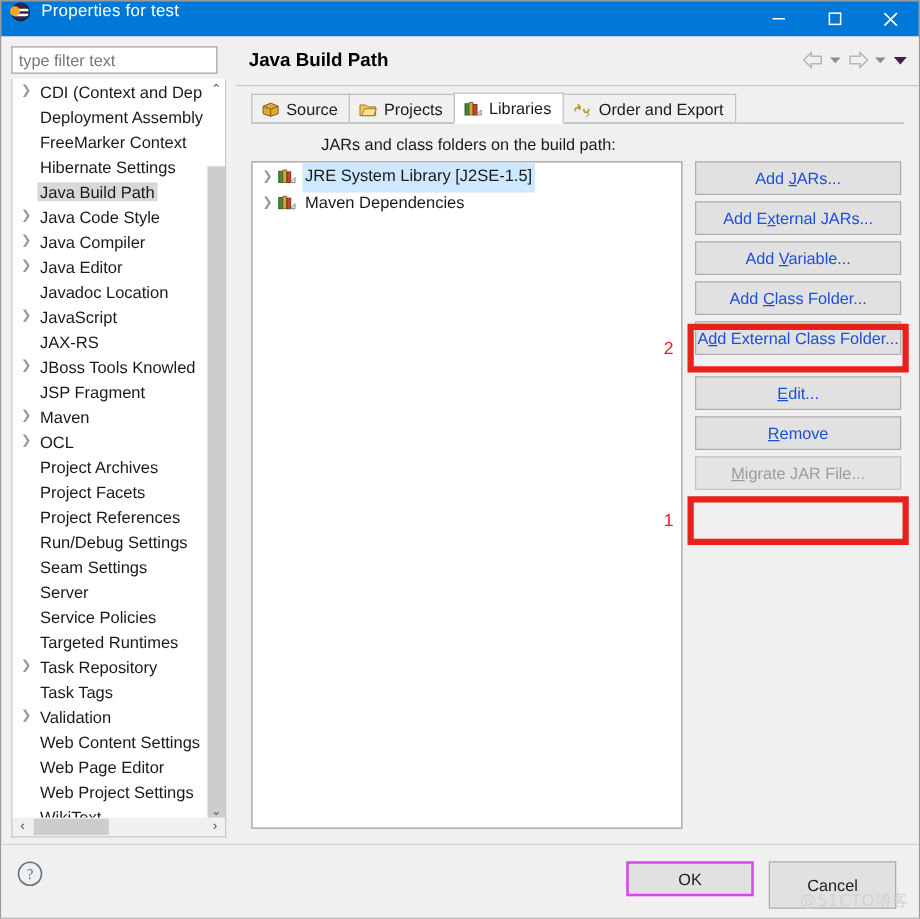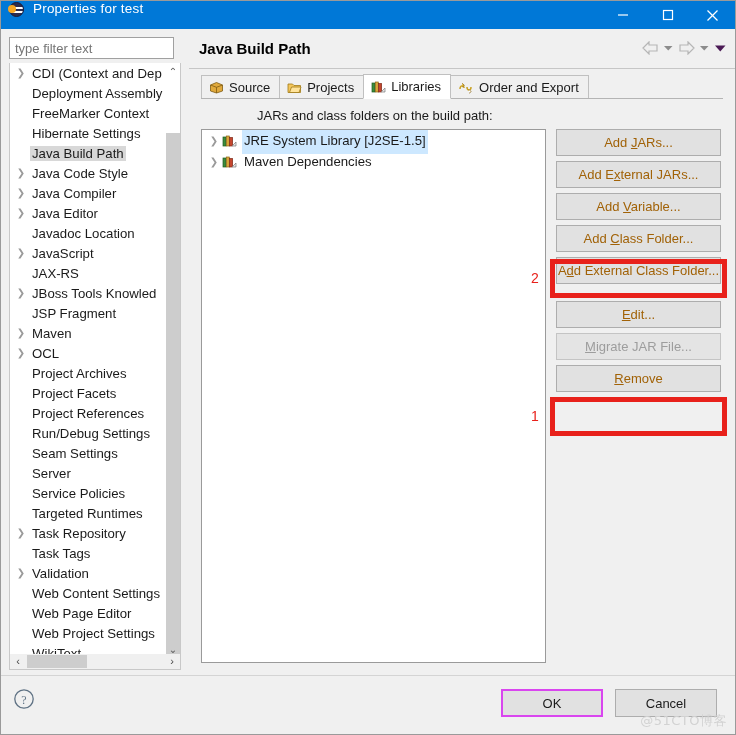--- a/index.html
+++ b/index.html
@@ -218,21 +218,21 @@
 
   
   .btncol {
     position: absolute; left: 355px; top: 30px;
     width: 167px;
   }
   .ebtn {
     width: 165px; height: 27px;
     background: #e1e1e1;
     border: 1px solid #adadad;
-    font-size: 13px; color: #a16207;
+    font-size: 13px; color: #1d4ed8;
     display: flex; align-items: center; justify-content: center;
     font-family: "Liberation Sans", sans-serif;
     margin-bottom: 5px;
     white-space: nowrap;
   }
   .ebtn.disabled { color: #9d9d9d; border-color: #c4c4c4; background: #e4e4e4; }
   .ebtn u { text-underline-offset: 1px; }
   .gap { height: 12px; }
 
   
@@ -263,21 +263,21 @@
     position: absolute; right: 132px; top: 13px;
     width: 102px; height: 28px;
     background: #e1e1e1;
     border: 2px solid #d946ef;
     font-size: 13px; color: #1a1a1a;
     display: flex; align-items: center; justify-content: center;
     font-family: "Liberation Sans", sans-serif;
   }
   .cancelbtn {
     position: absolute; right: 18px; top: 13px;
-    width: 102px; height: 28px;
+    width: 102px; height: 38px;
     background: #e1e1e1;
     border: 1px solid #adadad;
     font-size: 13px; color: #1a1a1a;
     display: flex; align-items: center; justify-content: center;
     font-family: "Liberation Sans", sans-serif;
   }
   .watermark {
     position: absolute; right: 8px; bottom: 4px;
     font-size: 13px; color: #d2d2d2;
     font-family: "DejaVu Sans", sans-serif;
@@ -574,25 +574,25 @@
           <div class="ebtn">
             <span>Add <u>C</u>lass Folder...</span>
           </div>
           <div class="ebtn">
             <span>A<u>d</u>d External Class Folder...</span>
           </div>
           <div class="gap"></div>
           <div class="ebtn">
             <span><u>E</u>dit...</span>
           </div>
+          <div class="ebtn">
+            <span><u>R</u>emove</span>
+          </div>
           <div class="ebtn disabled">
             <span><u>M</u>igrate JAR File...</span>
-          </div>
-          <div class="ebtn">
-            <span><u>R</u>emove</span>
           </div>
         </div>
 
       <div class="redbox" style="left:349px; top:160px; width:177px; height:39px;"></div>
       <div class="rednum" style="left:330px; top:171px;">2</div>
 
       <div class="redbox" style="left:349px; top:298px; width:177px; height:39px;"></div>
       <div class="rednum" style="left:330px; top:309px;">1</div>
 
     </div>

